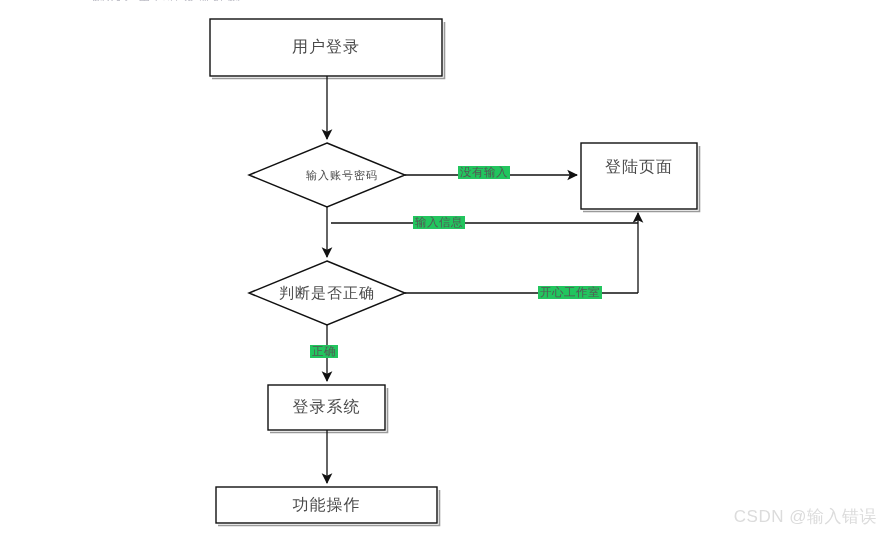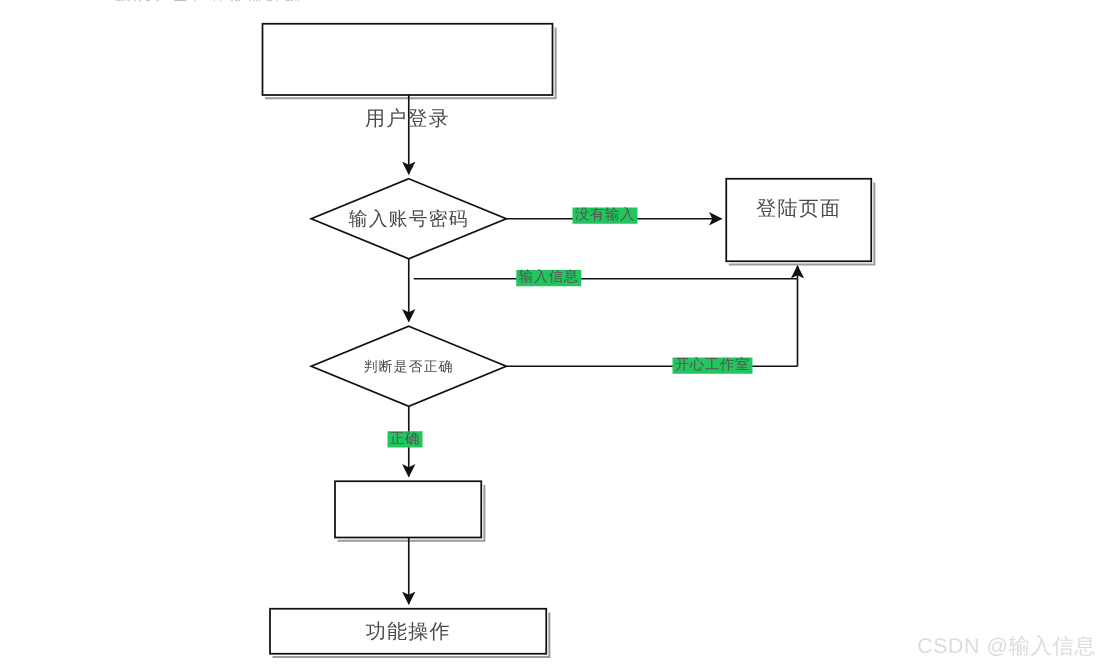--- a/index.html
+++ b/index.html
@@ -112,34 +112,35 @@
       <path d="M 638 293 L 638 213" marker-end="url(#arrow)"></path>
 
       <path d="M 405 293 L 638 293"></path>
 
       <path d="M 327 325 L 327 381" marker-end="url(#arrow)"></path>
 
       <path d="M 327 430 L 327 483" marker-end="url(#arrow)"></path>
     </g>
   </svg>
 
-  <div class="node-label" style="left:210px; top:19px; width:232px; height:57px;margin-top:48px;">用户登录</div>
+  <div class="node-label" style="left:210px; top:19px; width:232px; height:57px;">用户登录</div>
 
-  <div class="node-label" style="left:249px; top:143px; width:156px; height:64px; font-size:15px;">输入账号密码</div>
+  <div class="node-label" style="left:264px; top:143px; width:156px; height:64px; font-size:11px;">输入账号密码</div>
 
   <div class="node-label" style="left:581px; top:143px; width:116px; height:49px;">登陆页面</div>
 
-  <div class="node-label" style="left:249px; top:261px; width:156px; height:64px; font-size:11px;">判断是否正确</div>
+  <div class="node-label" style="left:249px; top:261px; width:156px; height:64px; font-size:15px;">判断是否正确</div>
 
+  <div class="node-label" style="left:268px; top:385px; width:117px; height:45px;">登录系统</div>
 
   <div class="node-label" style="left:216px; top:487px; width:221px; height:36px;">功能操作</div>
 
   <div class="edge-label" style="left:458px; top:166px;">没有输入</div>
 
   <div class="edge-label" style="left:413px; top:216px;">输入信息</div>
 
   <div class="edge-label" style="left:538px; top:286px;">开心工作室</div>
 
   <div class="edge-label" style="left:310px; top:345px;text-align:center;">正确</div>
 
-  <div id="watermark">CSDN @输入信息</div>
+  <div id="watermark">CSDN @输入错误</div>
 
 </div>
 
 </body></html>

